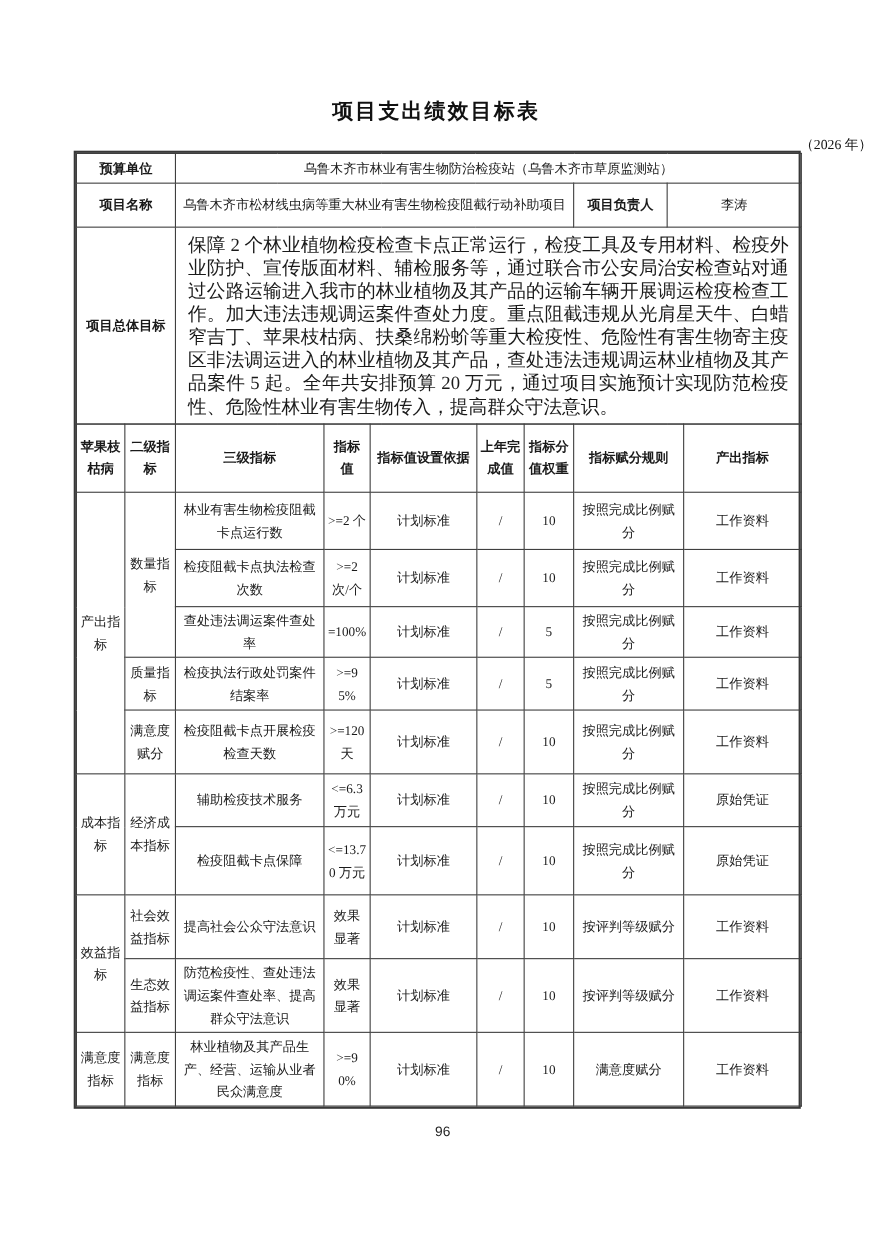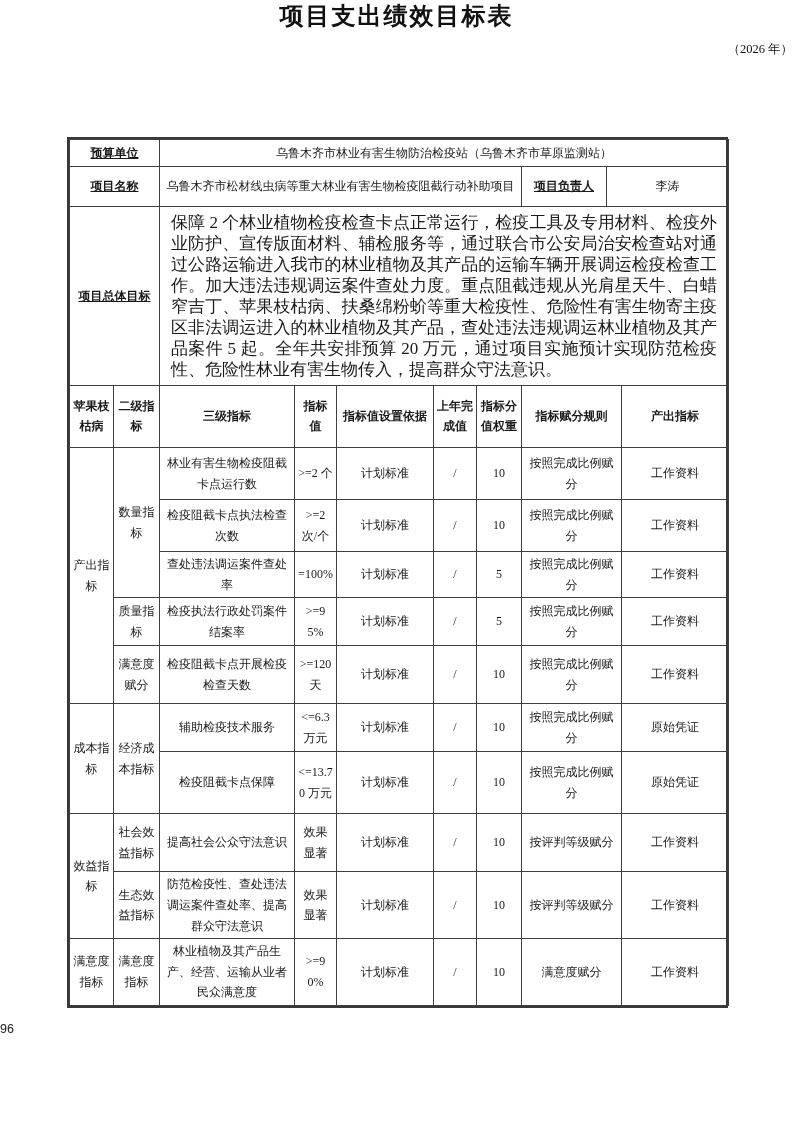--- a/index.html
+++ b/index.html
@@ -7,22 +7,23 @@
   .page {
     width: 793px; height: 1122px;
     background: #ffffff;
     margin: 0 auto;
     position: relative;
     font-family: "Liberation Serif", "DejaVu Serif", serif;
     color: #1a1a1a;
     overflow: hidden;
   }
   .doc-title {
+    padding-top: 88px;
     text-align: center;
-    font-size: 24px;
+    font-size: 19px;
     font-weight: bold;
     letter-spacing: 2px;
     color: #111;
   }
   .doc-subtitle {
     text-align: right;
     font-size: 12.5px;
     margin-top: 9px;
     color: #111;
   }
@@ -43,36 +44,38 @@
     border: 1px solid #3f3f3f;
     font-size: 12px;
     line-height: 1.72;
     text-align: center;
     vertical-align: middle;
     padding: 2px 3px;
     font-weight: normal;
     word-break: break-all;
     overflow-wrap: anywhere;
   }
-  .lbl { font-weight: bold; text-decoration: underline; }
+  .lbl { font-weight: bold; }
   th { font-weight: bold; line-height: 1.6; }
   .goal-cell {
     text-align: justify;
     text-align-last: left;
     padding: 5px 11px;
     line-height: 21px;
     font-size: 17px;
   }
   .page-num {
     position: absolute;
     left: 0; right: 0;
     top: 1022px;
+    text-align: center;
     font-size: 12.5px;
     font-family: "Liberation Sans", "DejaVu Sans", sans-serif;
     color: #222;
+    padding-left: 12px;
   }
 </style>
 </head>
 <body>
 
 <div class="page">
 
   <div class="doc-title">项目支出绩效目标表</div>
   <div class="doc-subtitle">（2026 年）</div>
 

